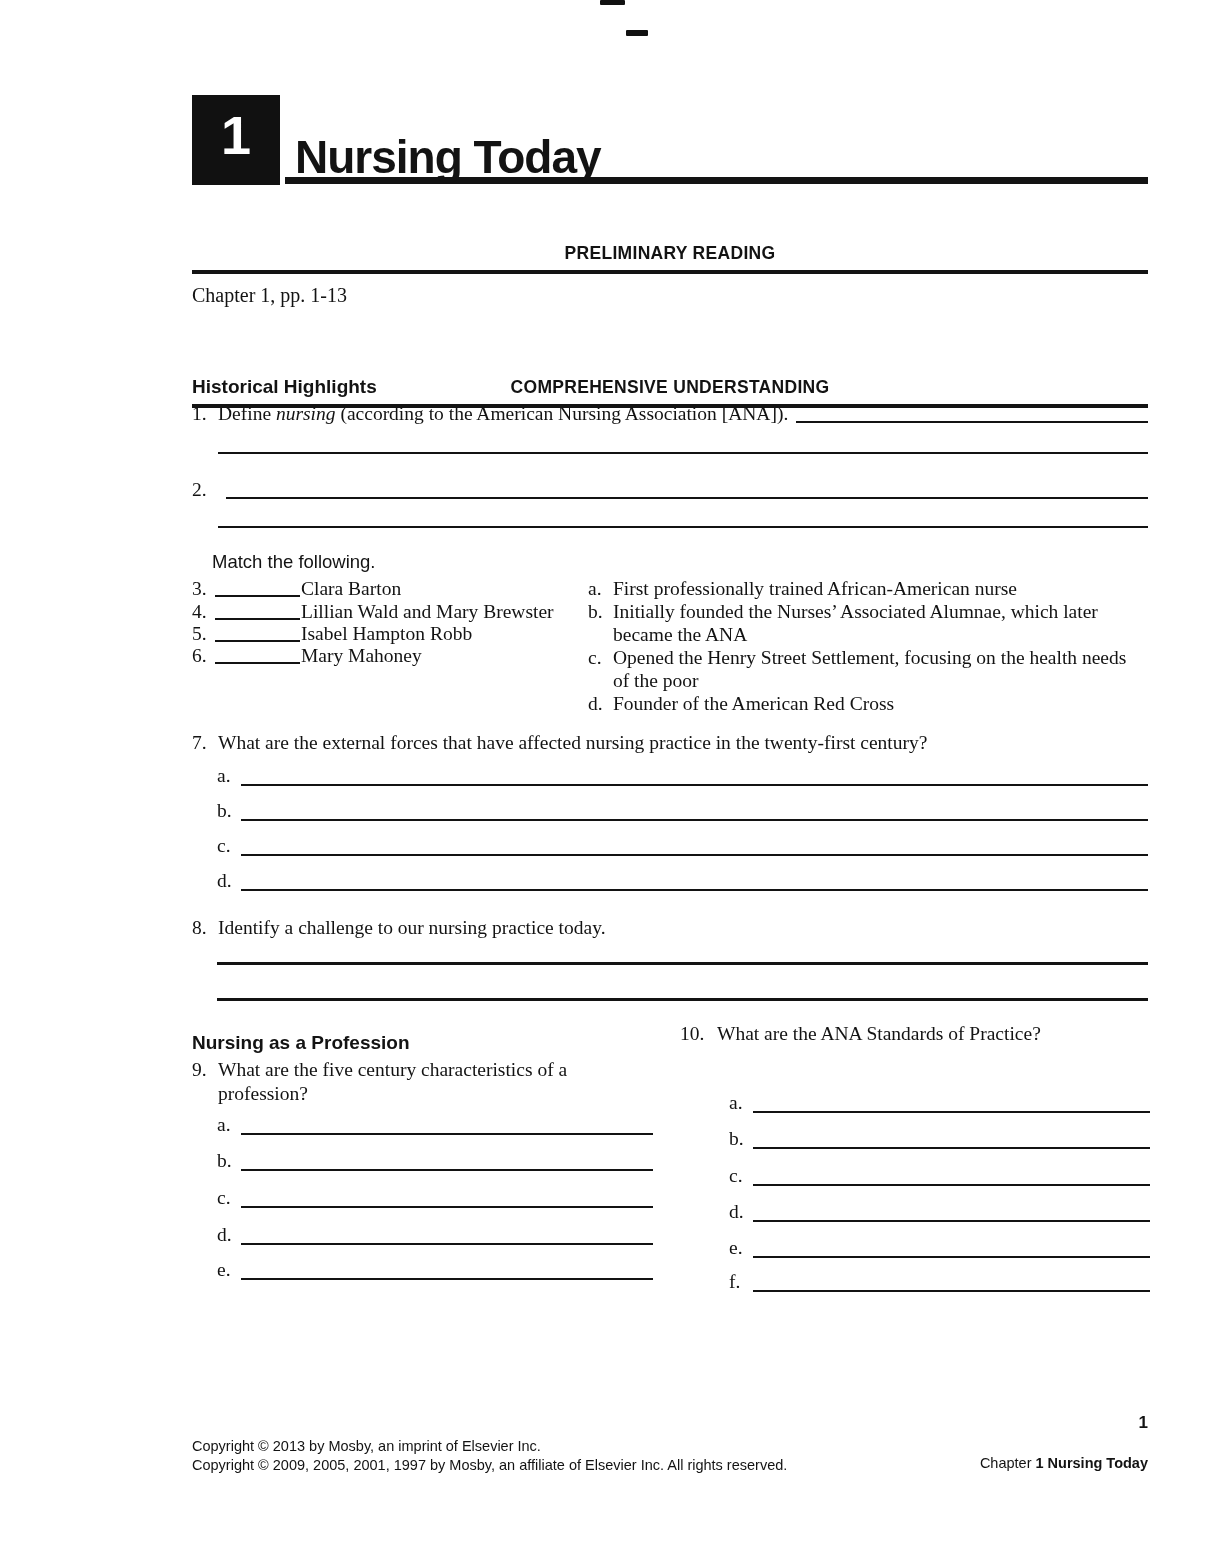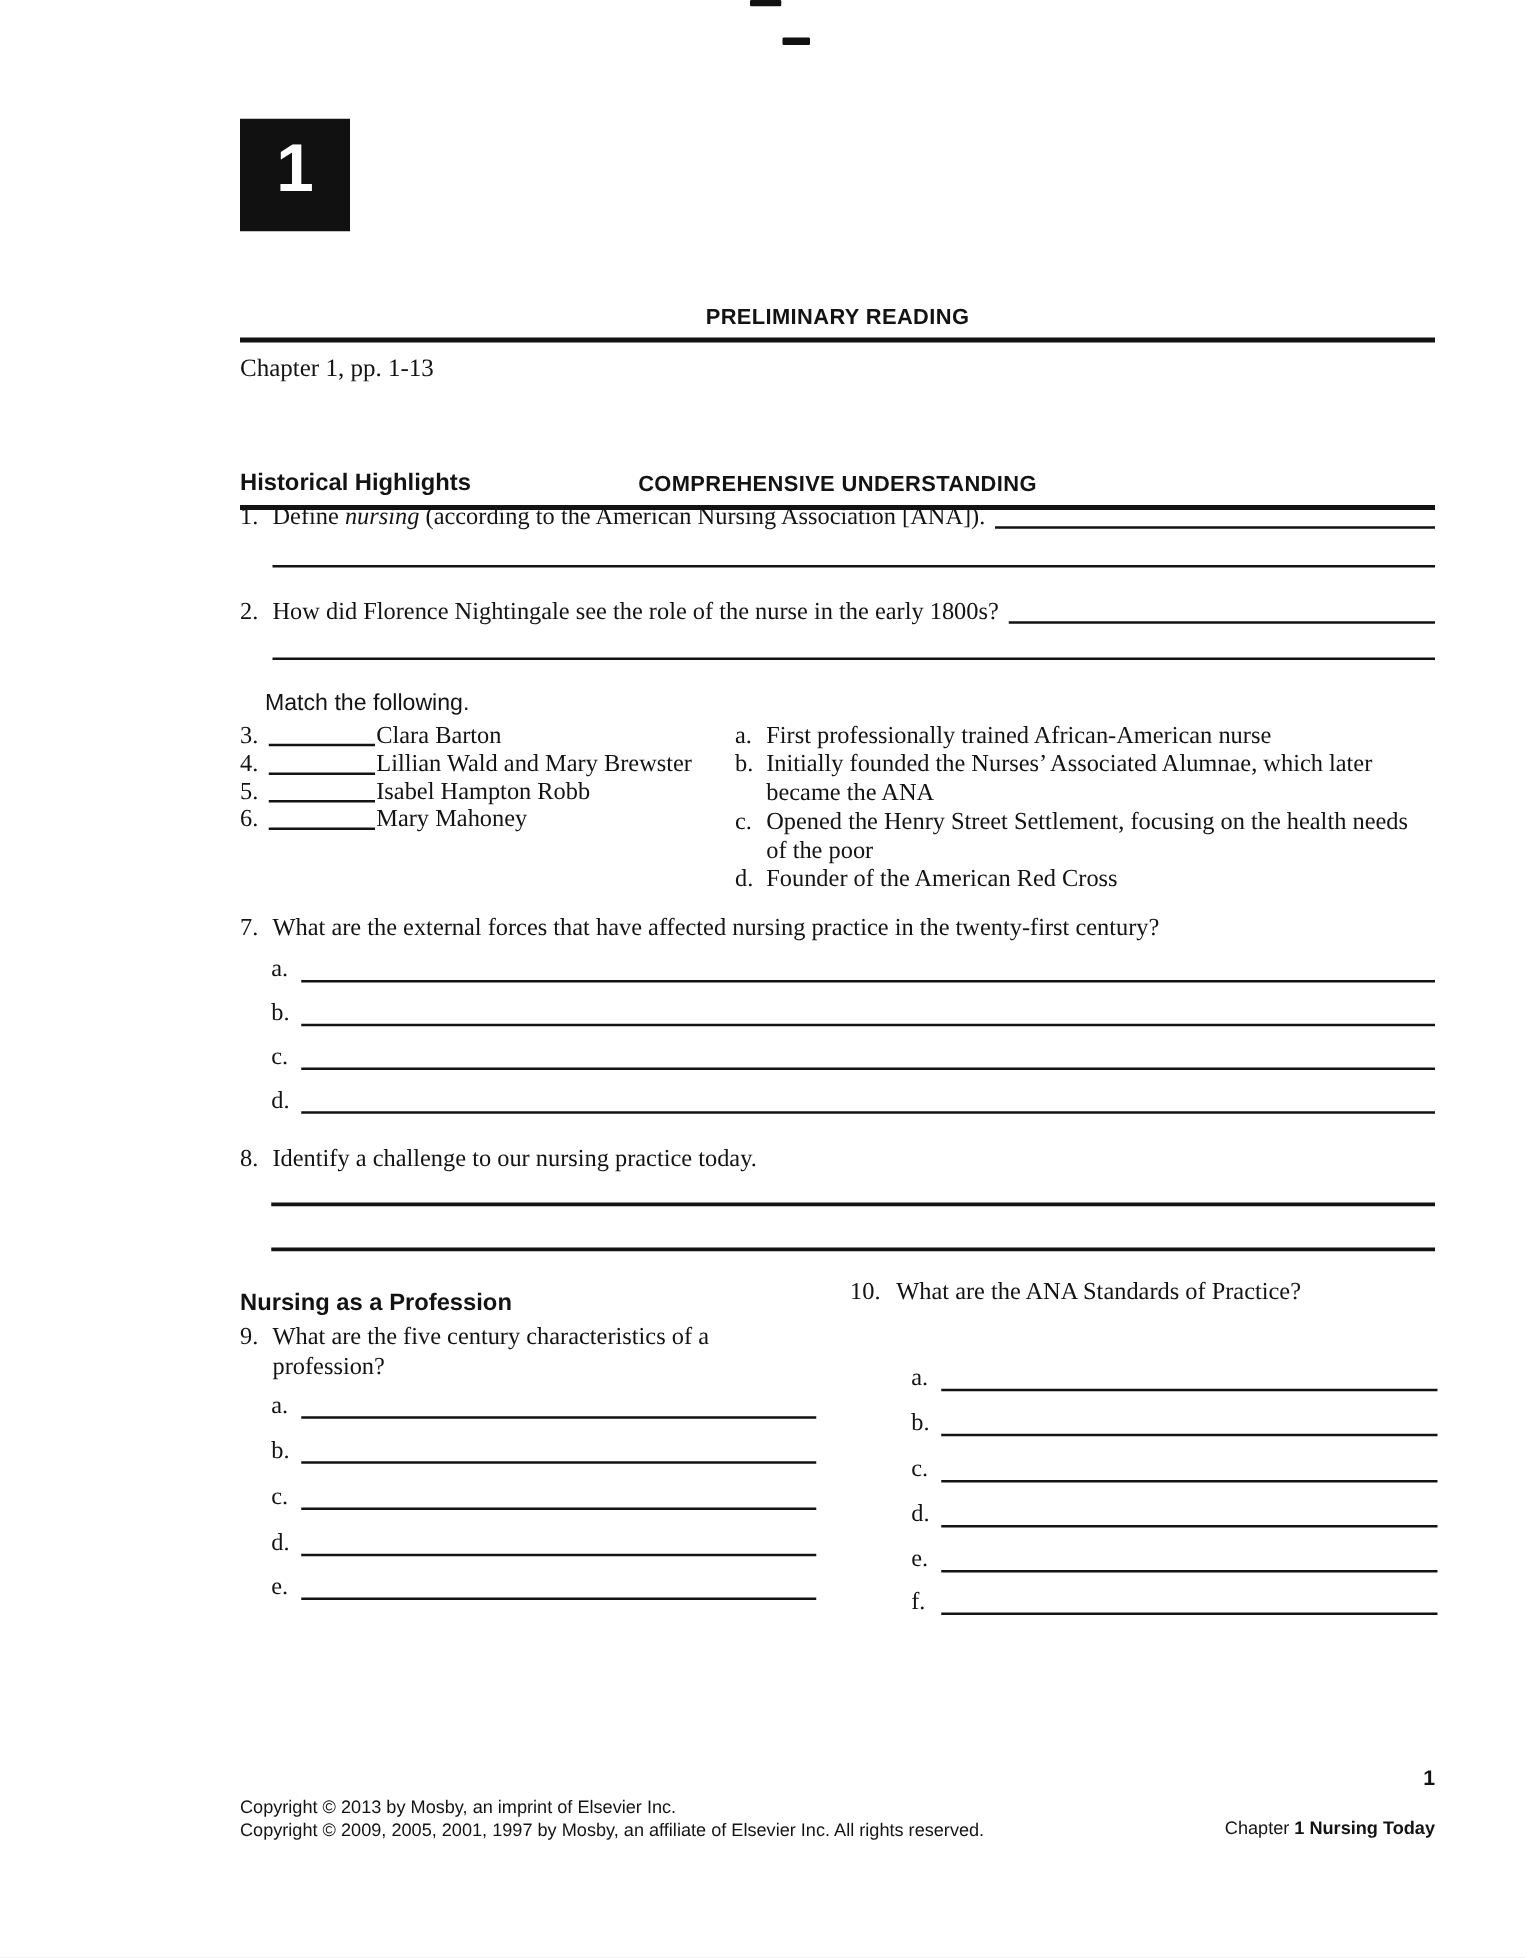--- a/index.html
+++ b/index.html
@@ -94,38 +94,40 @@
 <body>
 
 <div class="page">
 
   <div class="artifact" style="left:600px; top:0; width:25px; height:5px;"></div>
   <div class="artifact" style="left:626px; top:30px; width:22px; height:6px;"></div>
 
   <div class="chapter-box">
     <span>1</span>
   </div>
+  <div class="title-wrap">
+    <h1>Nursing Today</h1>
+  </div>
 
   <div class="rule-heading" style="top:245px;">PRELIMINARY READING</div>
   <div class="abs body-serif" style="left:192px; top:284px; font-size:20px;">Chapter 1, pp. 1-13</div>
 
   <div class="rule-heading" style="top:335px;margin-top:44px;">COMPREHENSIVE UNDERSTANDING</div>
 
   <div class="subheading" style="top:377px;">Historical Highlights</div>
 
   <div class="question" style="left:192px; top:402px; width:956px;">
     <span class="qnum">1.</span>
     <span><span>Define </span><i>nursing</i><span> (according to the American Nursing Association [ANA]).</span></span>
     <span class="qfill"></span>
   </div>
   <div class="answer-line" style="left:218px; top:452px; width:930px; border-bottom-width:2px;"></div>
 
   <div class="question" style="left:192px; top:478px; width:956px;">
     <span class="qnum">2.</span>
-    <span>How did Florence Nightingale see the role of the nurse in the early 1800s?</span>
     <span class="qfill"></span>
   </div>
   <div class="answer-line" style="left:218px; top:526px; width:930px; border-bottom-width:2px;"></div>
 
   <div class="abs sans-text" style="left:192px; top:551px; font-size:18.5px;">Match the following.</div>
 
   <div class="match-col">
     <div class="match-row">
       <span class="match-num">3.</span>
       <span class="match-blank"></span>

